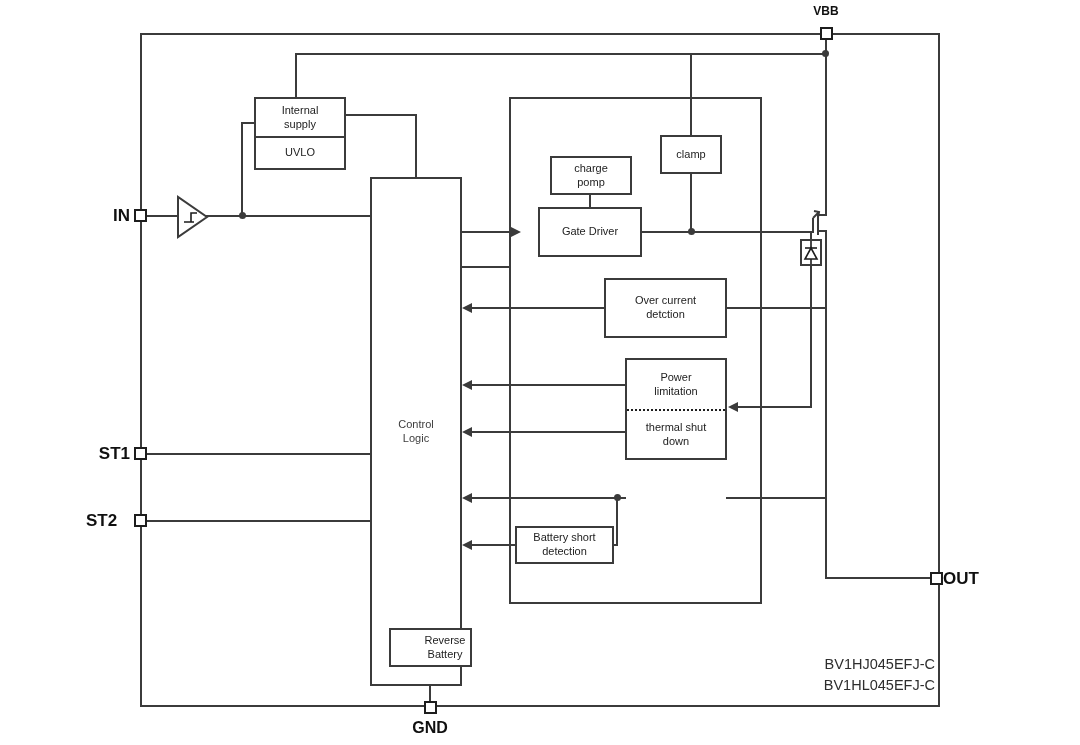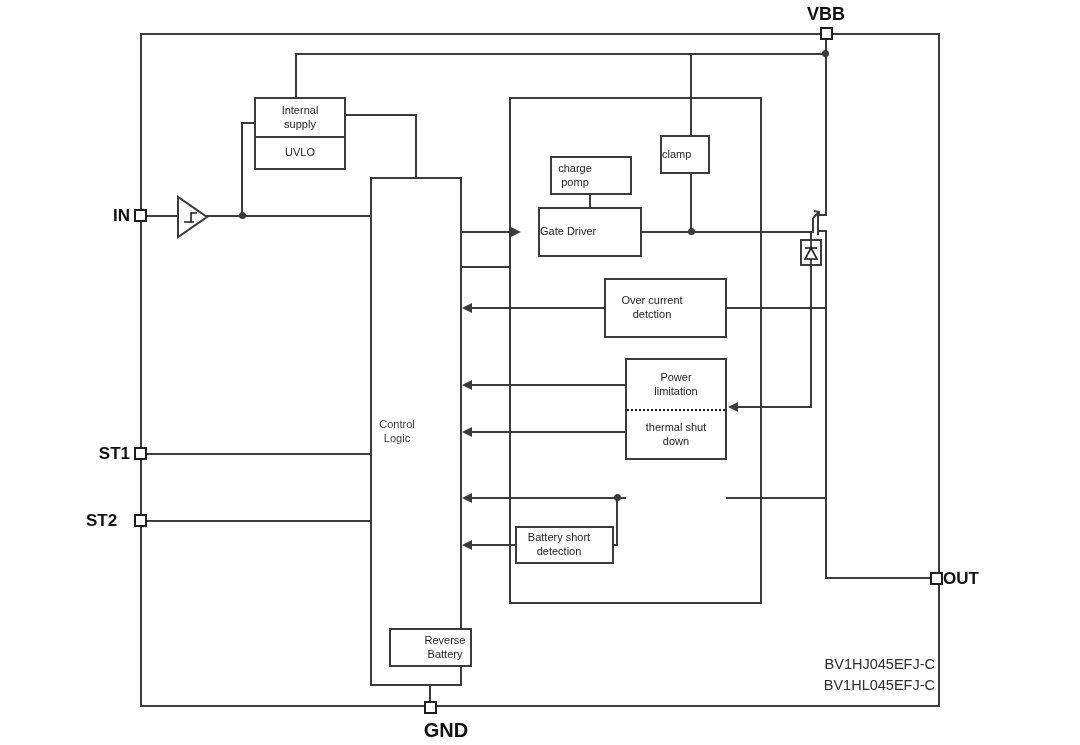--- a/index.html
+++ b/index.html
@@ -3,21 +3,21 @@
 <meta charset="utf-8">
 <style>
   :root{ --line:#3b3b3b; --text:#222; }
   html,body{margin:0;padding:0;background:#fff;}
   #canvas{position:relative;width:1080px;height:745px;background:#fff;
           font-family:"Liberation Sans",sans-serif;overflow:hidden;}
   .frame{position:absolute;border:2px solid var(--line);background:transparent;box-sizing:border-box;z-index:1;}
   .h{position:absolute;height:2px;background:var(--line);z-index:1;}
   .v{position:absolute;width:2px;background:var(--line);z-index:1;}
   .block{position:absolute;border:2px solid var(--line);background:#fff;box-sizing:border-box;
-         display:flex;align-items:center;text-align:center;
+         display:flex;align-items:center;justify-content:center;text-align:center;
          font-size:11px;line-height:1.25;color:var(--text);z-index:2;}
   .lbl{display:inline-block;}
   .split{flex-direction:column;padding:0;}
   .split .sect{width:100%;display:flex;align-items:center;justify-content:center;text-align:center;}
   .pin{position:absolute;width:13px;height:13px;border:2px solid #1d1d1d;background:#fff;
        box-sizing:border-box;z-index:4;}
   .pinlabel{position:absolute;font-weight:bold;font-size:17px;color:#101010;z-index:4;white-space:nowrap;}
   .dot{position:absolute;width:7px;height:7px;border-radius:50%;background:var(--line);z-index:3;}
   .arrow-l{position:absolute;width:0;height:0;border-top:5px solid transparent;
            border-bottom:5px solid transparent;border-right:10px solid var(--line);z-index:3;}
@@ -97,21 +97,21 @@
   </div>
 
   <div class="block" style="left:550px;top:156px;width:82px;height:39px;">
     <span class="lbl" style="max-width:46px;">charge pomp</span>
   </div>
 
   <div class="block" style="left:538px;top:207px;width:104px;height:50px;">
     <span class="lbl">Gate Driver</span>
   </div>
 
-  <div class="block" style="left:660px;top:135px;width:50px;height:39px;">
+  <div class="block" style="left:660px;top:135px;width:62px;height:39px;">
     <span class="lbl">clamp</span>
   </div>
 
   <div class="block split" style="left:625px;top:358px;width:102px;height:102px;">
     <div class="sect" style="height:49px;border-bottom:2px dotted #1d1d1d;">
       <span class="lbl" style="max-width:60px;">Power limitation</span>
     </div>
     <div class="sect" style="flex:1;">
       <span class="lbl" style="max-width:62px;">thermal shut down</span>
     </div>
@@ -157,25 +157,25 @@
     </g>
   </svg>
 
   <div class="pin" style="left:820px;top:27px;"></div>
   <div class="pin" style="left:134px;top:209px;"></div>
   <div class="pin" style="left:134px;top:447px;"></div>
   <div class="pin" style="left:134px;top:514px;"></div>
   <div class="pin" style="left:930px;top:572px;"></div>
   <div class="pin" style="left:424px;top:701px;"></div>
 
-  <div class="pinlabel" style="left:798px;top:4px;width:56px;text-align:center;font-size:18px;">VBB</div>
+  <div class="pinlabel" style="left:798px;top:4px;width:56px;text-align:center;font-size:12px;">VBB</div>
   <div class="pinlabel" style="left:98px;top:206px;width:32px;text-align:right;">IN</div>
   <div class="pinlabel" style="left:86px;top:444px;width:44px;text-align:right;">ST1</div>
   <div class="pinlabel" style="left:86px;top:511px;width:44px;text-align:left;">ST2</div>
   <div class="pinlabel" style="left:943px;top:569px;">OUT</div>
-  <div class="pinlabel" style="left:408px;top:719px;width:76px;text-align:center;font-size:20px;">GND</div>
+  <div class="pinlabel" style="left:392px;top:719px;width:76px;text-align:center;font-size:16px;">GND</div>
 
   <div id="partnums">
     <div>BV1HJ045EFJ-C</div>
     <div>BV1HL045EFJ-C</div>
   </div>
 
 </div>
 
 </body></html>

